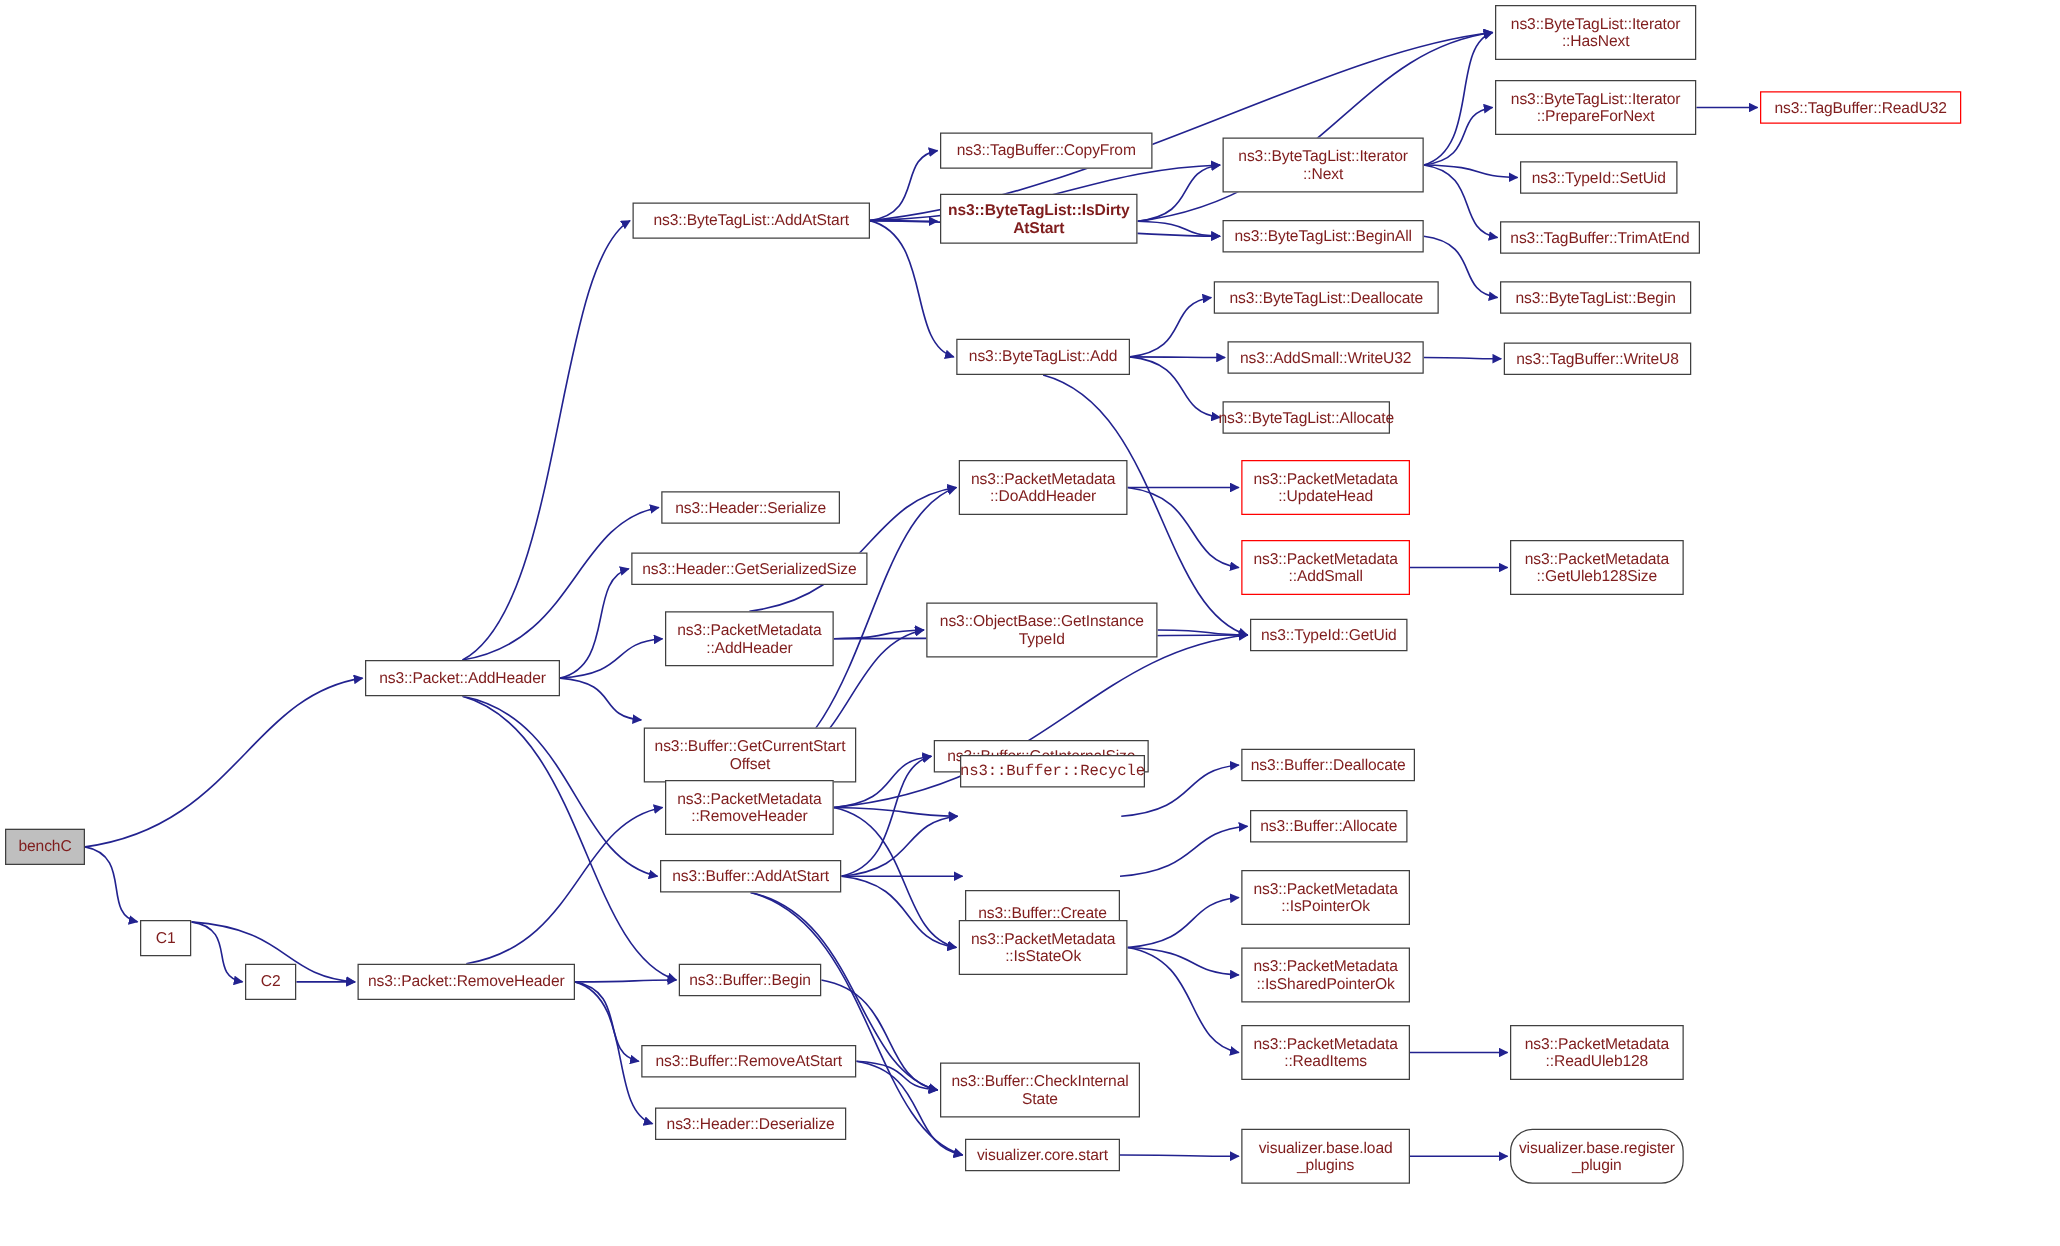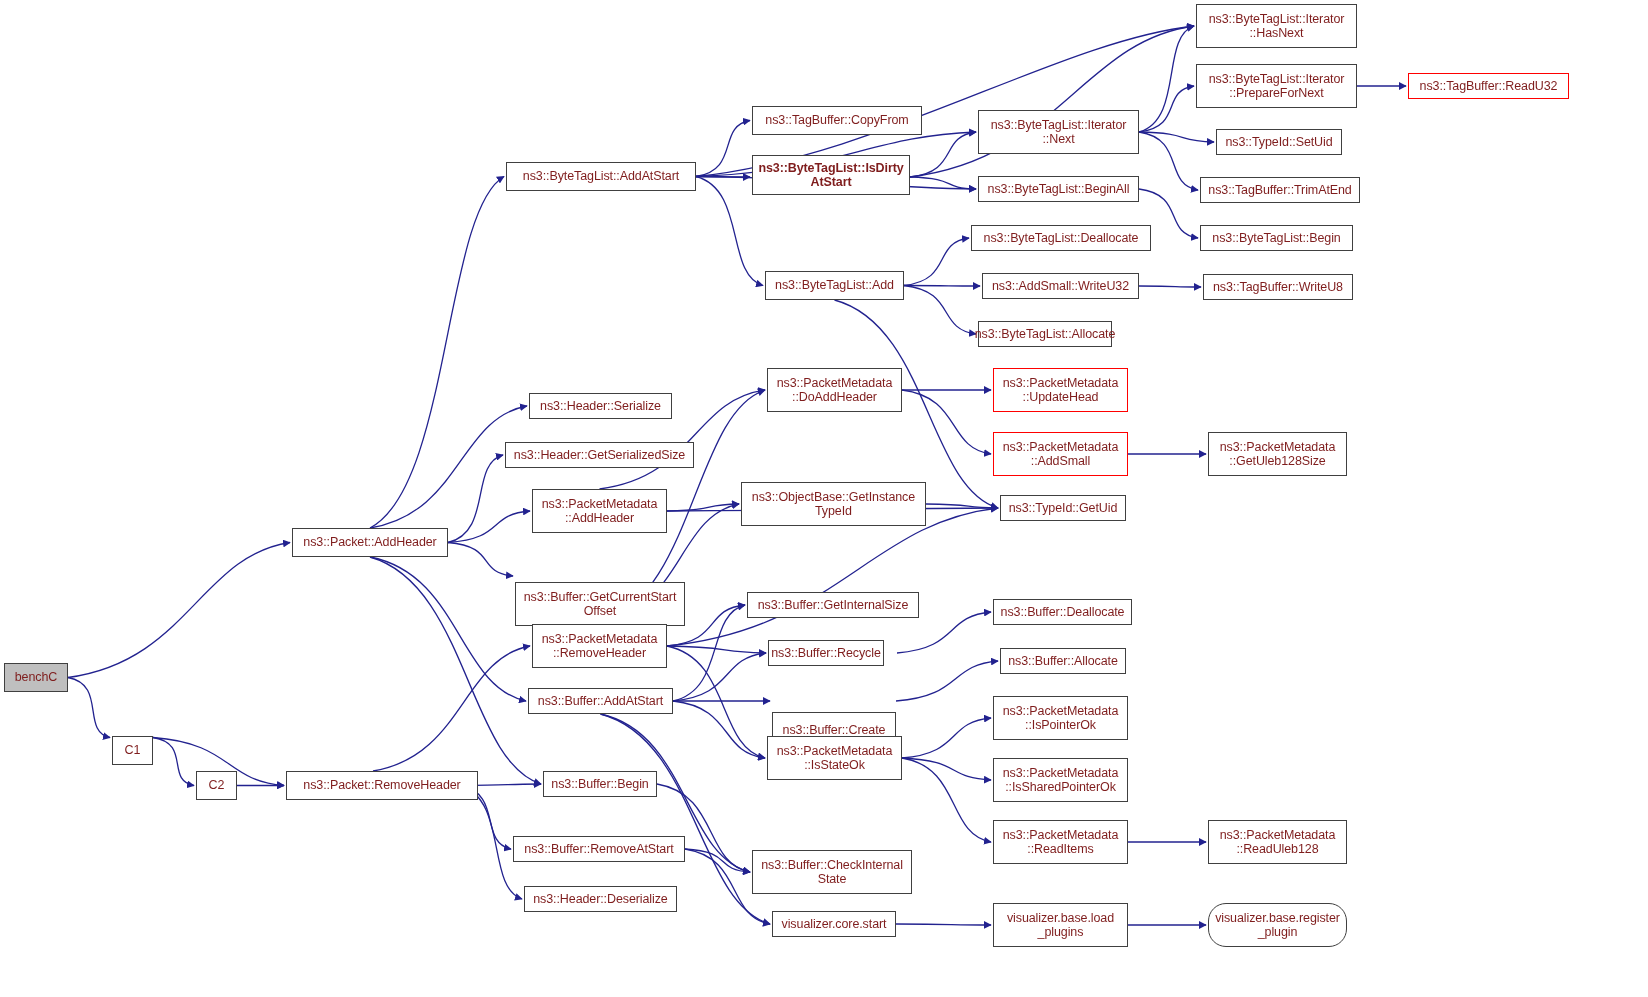--- a/index.html
+++ b/index.html
@@ -107,21 +107,21 @@
         <path d="M 685 849 C 743.25 858, 726.3125 916.5, 770 924" fill="none" stroke="#22228f" stroke-width="1.3" marker-end="url(#arrow)"></path>
         <path d="M 896 924 C 958.75 924.12, 943.9375 924.9, 991 925" fill="none" stroke="#22228f" stroke-width="1.3" marker-end="url(#arrow)"></path>
         <path d="M 1128 925 C 1183.1 925, 1164.675 925, 1206 925" fill="none" stroke="#22228f" stroke-width="1.3" marker-end="url(#arrow)"></path>
       </g>
   </svg>
   <div id="node-layer">
       <div class="node root" style="left: 4px; top: 663px; width: 64px; height: 29px;">benchC</div>
       <div class="node" style="left: 112px; top: 723px; width: 41px; height: 29px; margin-top: 13px;">C1</div>
       <div class="node" style="left: 196px; top: 771px; width: 41px; height: 29px;">C2</div>
       <div class="node thick" style="left: 292px; top: 528px; width: 156px; height: 29px;">ns3::Packet::AddHeader</div>
-      <div class="node thick" style="left: 286px; top: 771px; width: 192px; height: 29px;">ns3::Packet::RemoveHeader</div>
+      <div class="node thick" style="left: 286px; top: 771px; width: 174px; height: 29px;">ns3::Packet::RemoveHeader</div>
       <div class="node thick" style="left: 506px; top: 162px; width: 190px; height: 29px;">ns3::ByteTagList::AddAtStart</div>
       <div class="node" style="left: 752px; top: 106px; width: 170px; height: 29px; text-align: right;">ns3::TagBuffer::CopyFrom</div>
       <div class="node" style="left: 752px; top: 155px; width: 158px; height: 40px; font-weight: bold;">ns3::ByteTagList::IsDirty
 AtStart</div>
       <div class="node thick" style="left: 765px; top: 271px; width: 139px; height: 29px;">ns3::ByteTagList::Add</div>
       <div class="node" style="left: 1196px; top: 4px; width: 161px; height: 44px;">ns3::ByteTagList::Iterator
 ::HasNext</div>
       <div class="node" style="left: 1196px; top: 64px; width: 161px; height: 44px;">ns3::ByteTagList::Iterator
 ::PrepareForNext</div>
       <div class="node thick" style="left: 978px; top: 110px; width: 161px; height: 44px;">ns3::ByteTagList::Iterator
@@ -149,21 +149,21 @@
 ::AddHeader</div>
       <div class="node" style="left: 741px; top: 482px; width: 185px; height: 44px;">ns3::ObjectBase::GetInstance
 TypeId</div>
       <div class="node thick" style="left: 1000px; top: 495px; width: 126px; height: 26px;">ns3::TypeId::GetUid</div>
       <div class="node" style="left: 515px; top: 554px; width: 170px; height: 44px; margin-top: 28px;">ns3::Buffer::GetCurrentStart
 Offset</div>
       <div class="node" style="left: 747px; top: 592px; width: 172px; height: 26px;">ns3::Buffer::GetInternalSize</div>
       <div class="node thick" style="left: 993px; top: 599px; width: 139px; height: 26px;">ns3::Buffer::Deallocate</div>
       <div class="node thick" style="left: 532px; top: 624px; width: 135px; height: 44px;">ns3::PacketMetadata
 ::RemoveHeader</div>
-      <div class="node" style="left: 768px; top: 640px; width: 116px; height: 26px;">ns3::Buffer::Recycle</div>
+      <div class="node" style="left: 768px; top: 604px; width: 148px; height: 26px; font-family: Liberation Mono, monospace;">ns3::Buffer::Recycle</div>
       <div class="node" style="left: 1000px; top: 648px; width: 126px; height: 26px;">ns3::Buffer::Allocate</div>
       <div class="node thick" style="left: 528px; top: 688px; width: 145px; height: 26px;">ns3::Buffer::AddAtStart</div>
       <div class="node" style="left: 772px; top: 688px; width: 124px; height: 36px; margin-top: 24px;">ns3::Buffer::Create</div>
       <div class="node" style="left: 993px; top: 696px; width: 135px; height: 44px;">ns3::PacketMetadata
 ::IsPointerOk</div>
       <div class="node thick" style="left: 767px; top: 736px; width: 135px; height: 44px;">ns3::PacketMetadata
 ::IsStateOk</div>
       <div class="node" style="left: 993px; top: 758px; width: 135px; height: 44px;">ns3::PacketMetadata
 ::IsSharedPointerOk</div>
       <div class="node thick" style="left: 543px; top: 771px; width: 114px; height: 26px;">ns3::Buffer::Begin</div>

